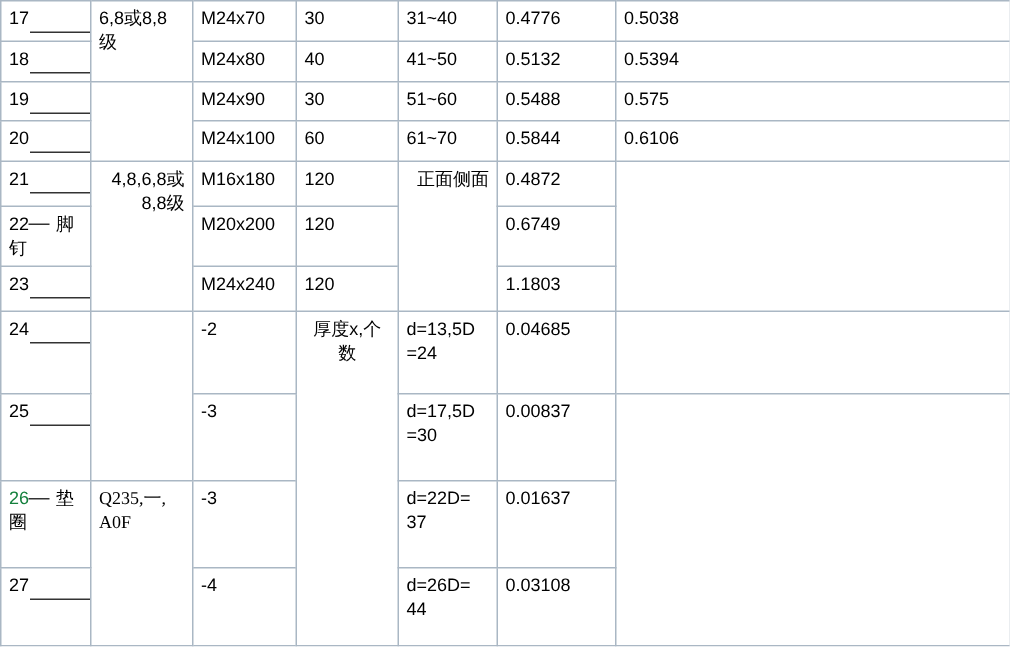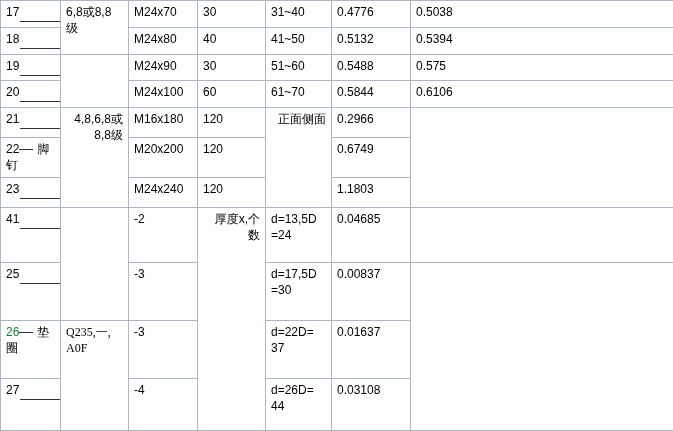--- a/index.html
+++ b/index.html
@@ -131,43 +131,43 @@
         <td><span>0.6106</span></td>
       </tr>
 
       <tr style="height:30px">
         <td class="num"><span>21</span><span class="ruleline"></span></td>
         <td rowspan="3" class="merge-center"><span style="white-space:pre-line">4,8,6,8或
 8,8级</span></td>
         <td><span>M16x180</span></td>
         <td><span>120</span></td>
         <td rowspan="3" class="merge-center"><span>正面侧面</span></td>
-        <td><span>0.2966</span></td>
+        <td><span>0.4872</span></td>
         <td rowspan="3"></td>
       </tr>
 
       <tr style="height:30px">
         <td class="num blue"><span style="color:#000000">22</span><span class="lead-dash"></span><span>脚钉</span></td>
         <td><span>M20x200</span></td>
         <td><span>120</span></td>
         <td><span>0.6749</span></td>
       </tr>
 
       <tr style="height:30px">
         <td class="num"><span>23</span><span class="ruleline"></span></td>
         <td><span>M24x240</span></td>
         <td><span>120</span></td>
         <td><span>1.1803</span></td>
       </tr>
 
       <tr style="height:55px">
-        <td class="num"><span>41</span><span class="ruleline"></span></td>
+        <td class="num"><span>24</span><span class="ruleline"></span></td>
         <td rowspan="2" class="blue nb-bottom"></td>
         <td class="blue center-mid"><span>-2</span></td>
-        <td rowspan="4" class="merge-center" style="text-align:right"><span style="white-space:pre-line">厚度x,个
+        <td rowspan="4" class="merge-center" style="text-align:center"><span style="white-space:pre-line">厚度x,个
 数</span></td>
         <td><span style="white-space:pre-line">d=13,5D
 =24</span></td>
         <td><span>0.04685</span></td>
         <td></td>
       </tr>
 
       <tr style="height:58px">
         <td class="num"><span>25</span><span class="ruleline"></span></td>
         <td class="blue center-mid"><span>-3</span></td>

